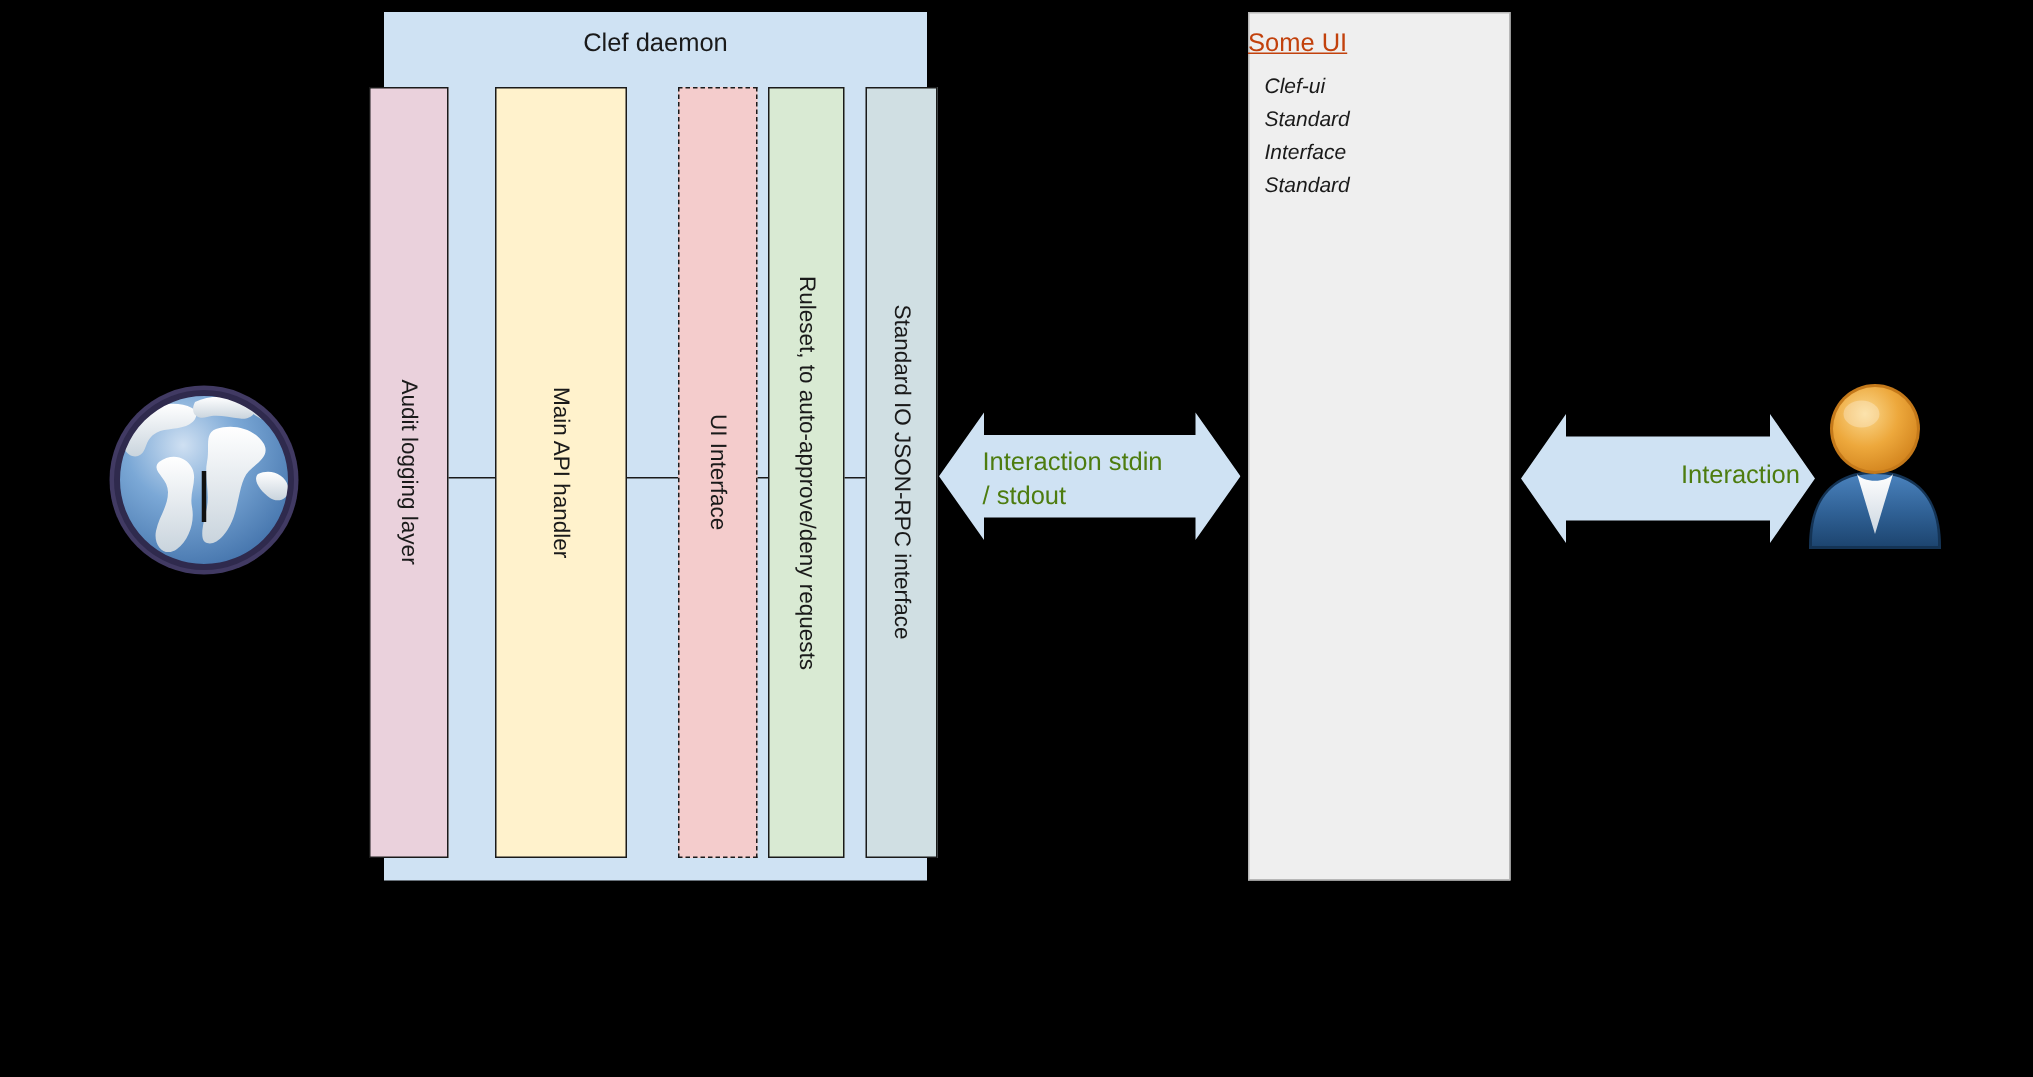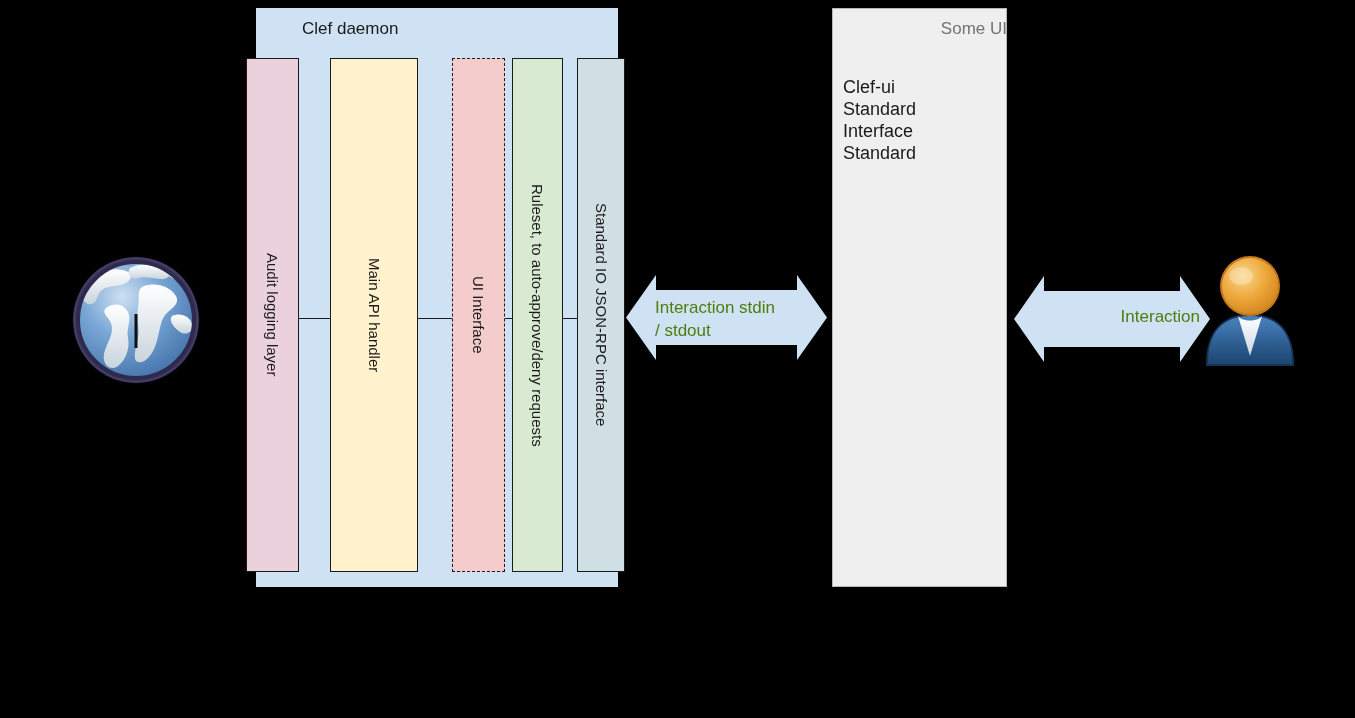--- a/index.html
+++ b/index.html
@@ -30,24 +30,24 @@
     top: 8px;
     width: 362px;
     height: 579px;
     background: #cfe2f3;
   }
   #clef-title {
     position: absolute;
     left: 256px;
     top: 18px;
     width: 362px;
+    text-align: center;
     font-size: 17px;
     line-height: 22px;
     color: #1a1a1a;
-    padding-left: 46px;
   }
 
   
   .connector {
     position: absolute;
     height: 0;
     border-top: 1px solid #1a1a1a;
   }
   #conn-1 { left: 298px;  top: 318px; width: 33px; }
   #conn-2 { left: 417px;  top: 318px; width: 36px; }
@@ -90,33 +90,35 @@
     height: 579px;
     background: #efefef;
     border: 1px solid #b7b7b7;
     box-sizing: border-box;
   }
   #some-ui-title {
     position: absolute;
     left: 832px;
     top: 18px;
     width: 175px;
-    text-align: right;
+    text-align: left;
     font-size: 17px;
     line-height: 22px;
-    color: #737373;
+    color: #c2410c;
+    text-decoration: underline;
   }
   #some-ui-list {
     position: absolute;
     left: 843px;
-    top: 76px;
+    top: 46px;
     width: 160px;
-    font-size: 18px;
+    font-size: 14px;
     line-height: 22px;
     color: #1a1a1a;
+    font-style: italic;
   }
   #some-ui-list div { white-space: nowrap; }
 
   
   .arrow-wrap { position: absolute; }
   .arrow-wrap svg { display: block; }
   .arrow-label {
     position: absolute;
     font-size: 17px;
     line-height: 23px;

